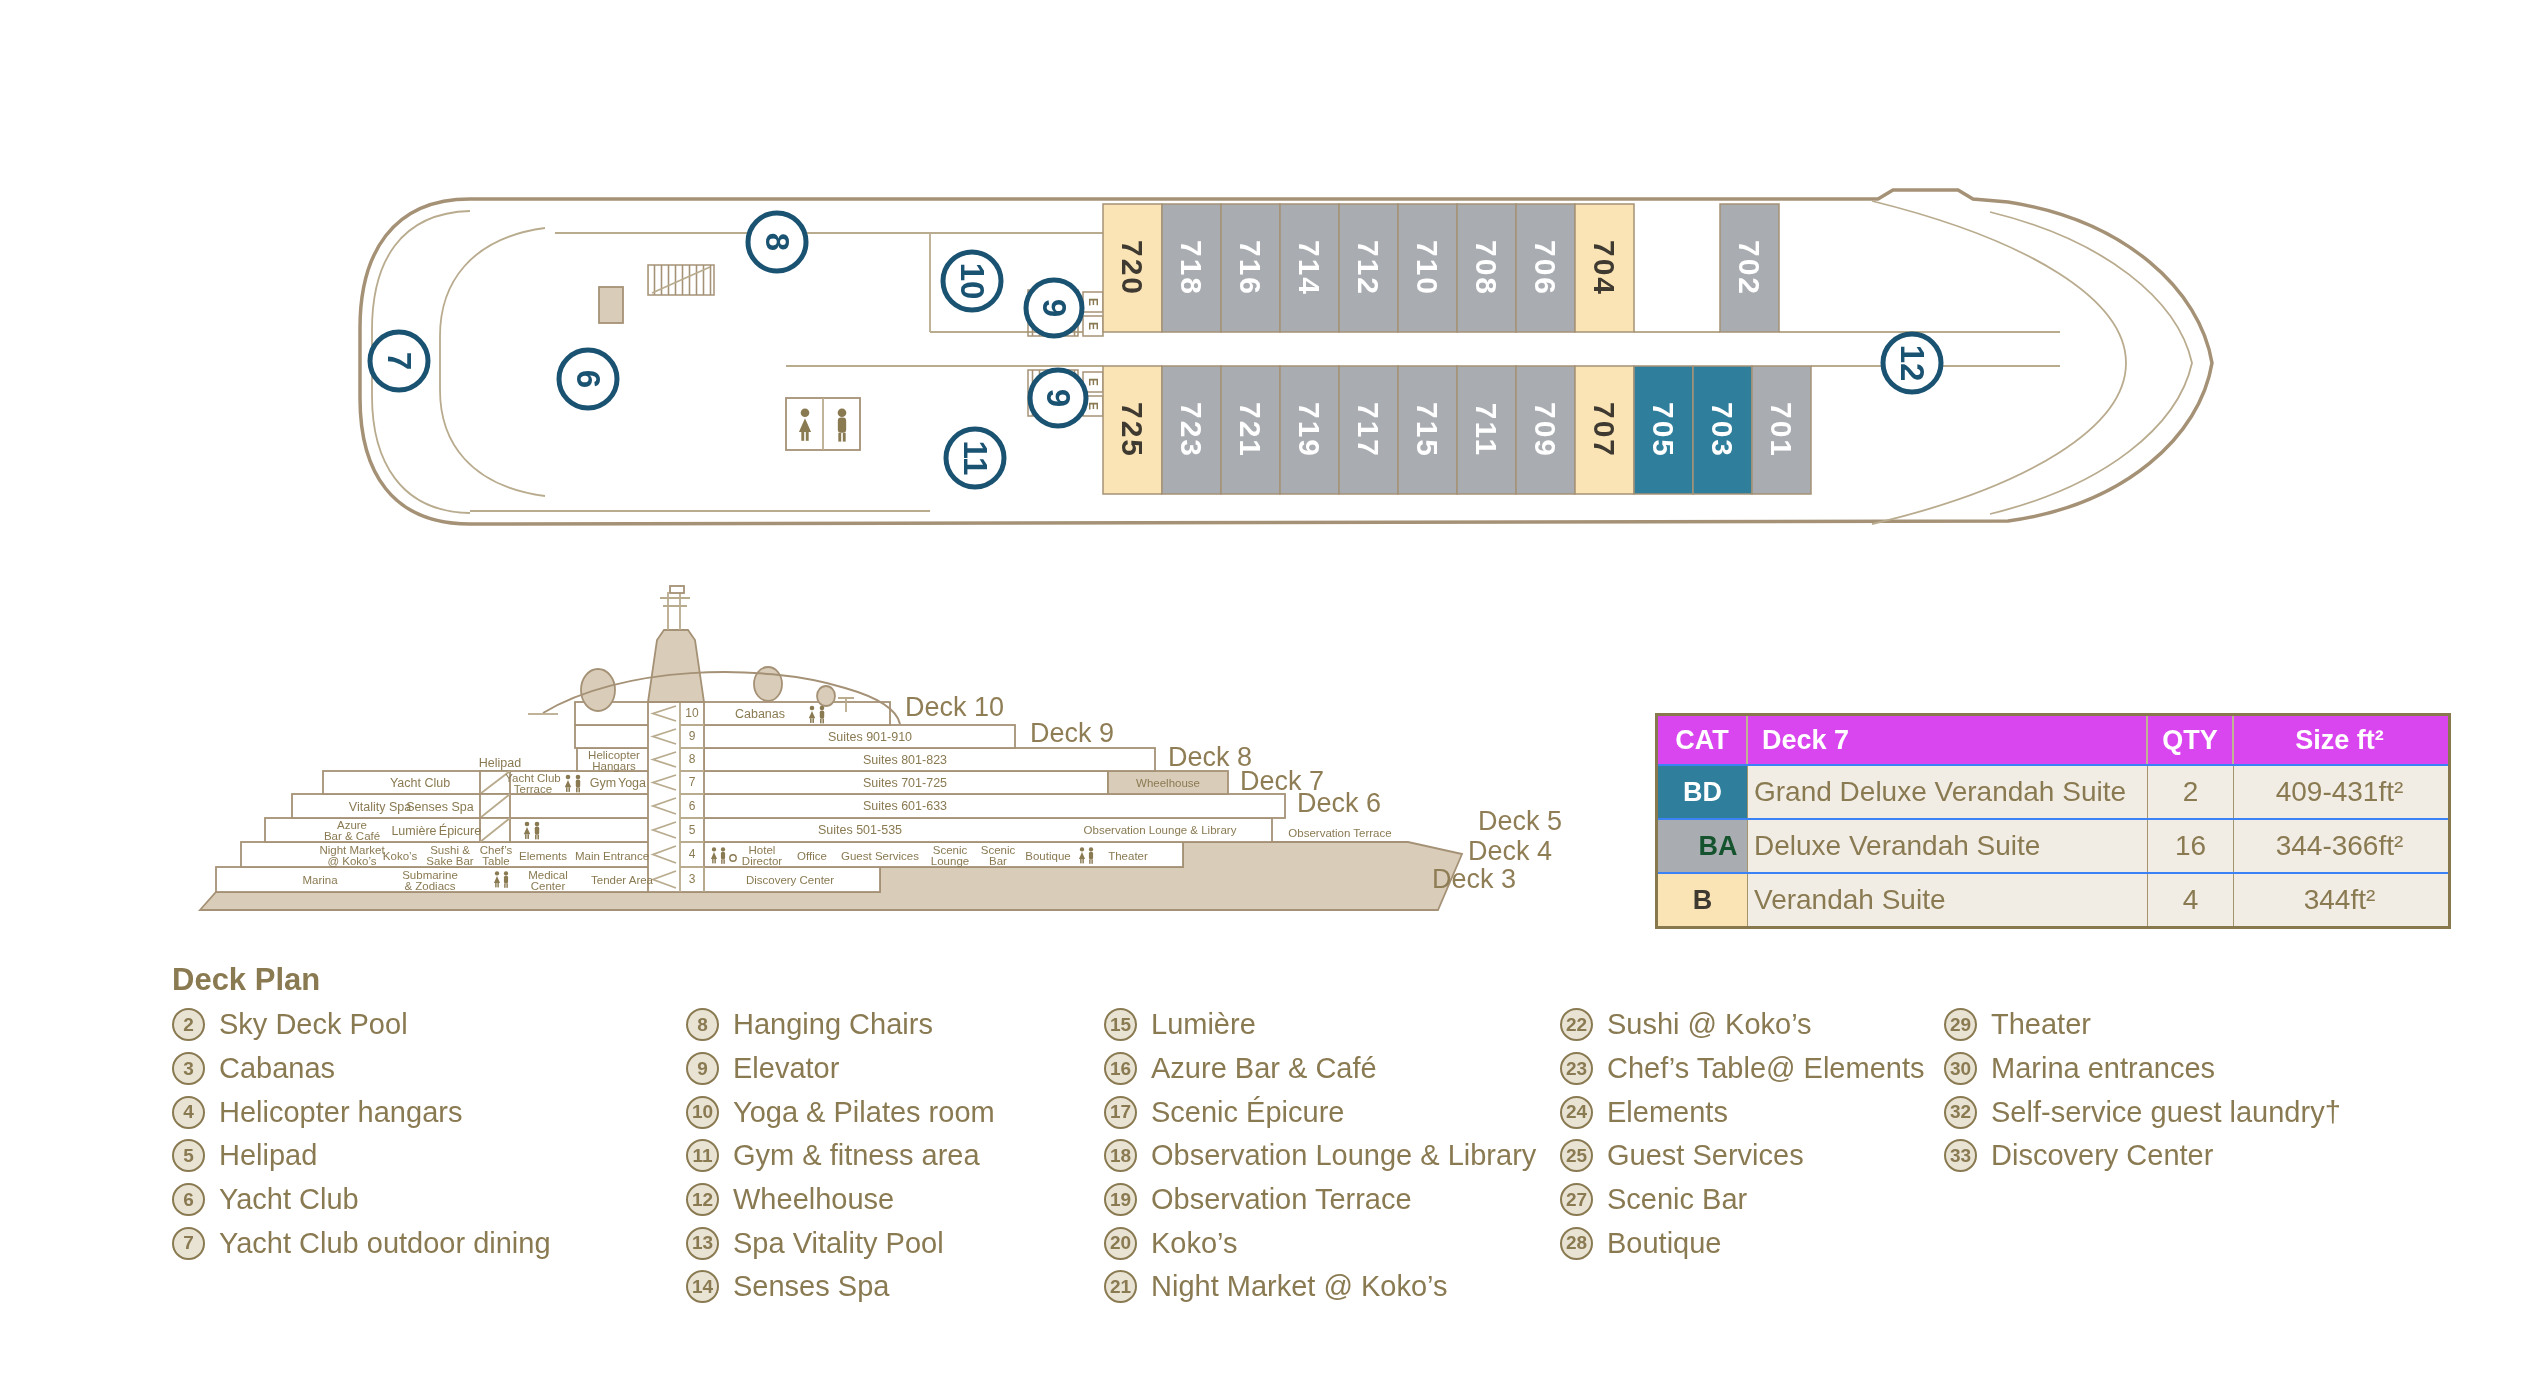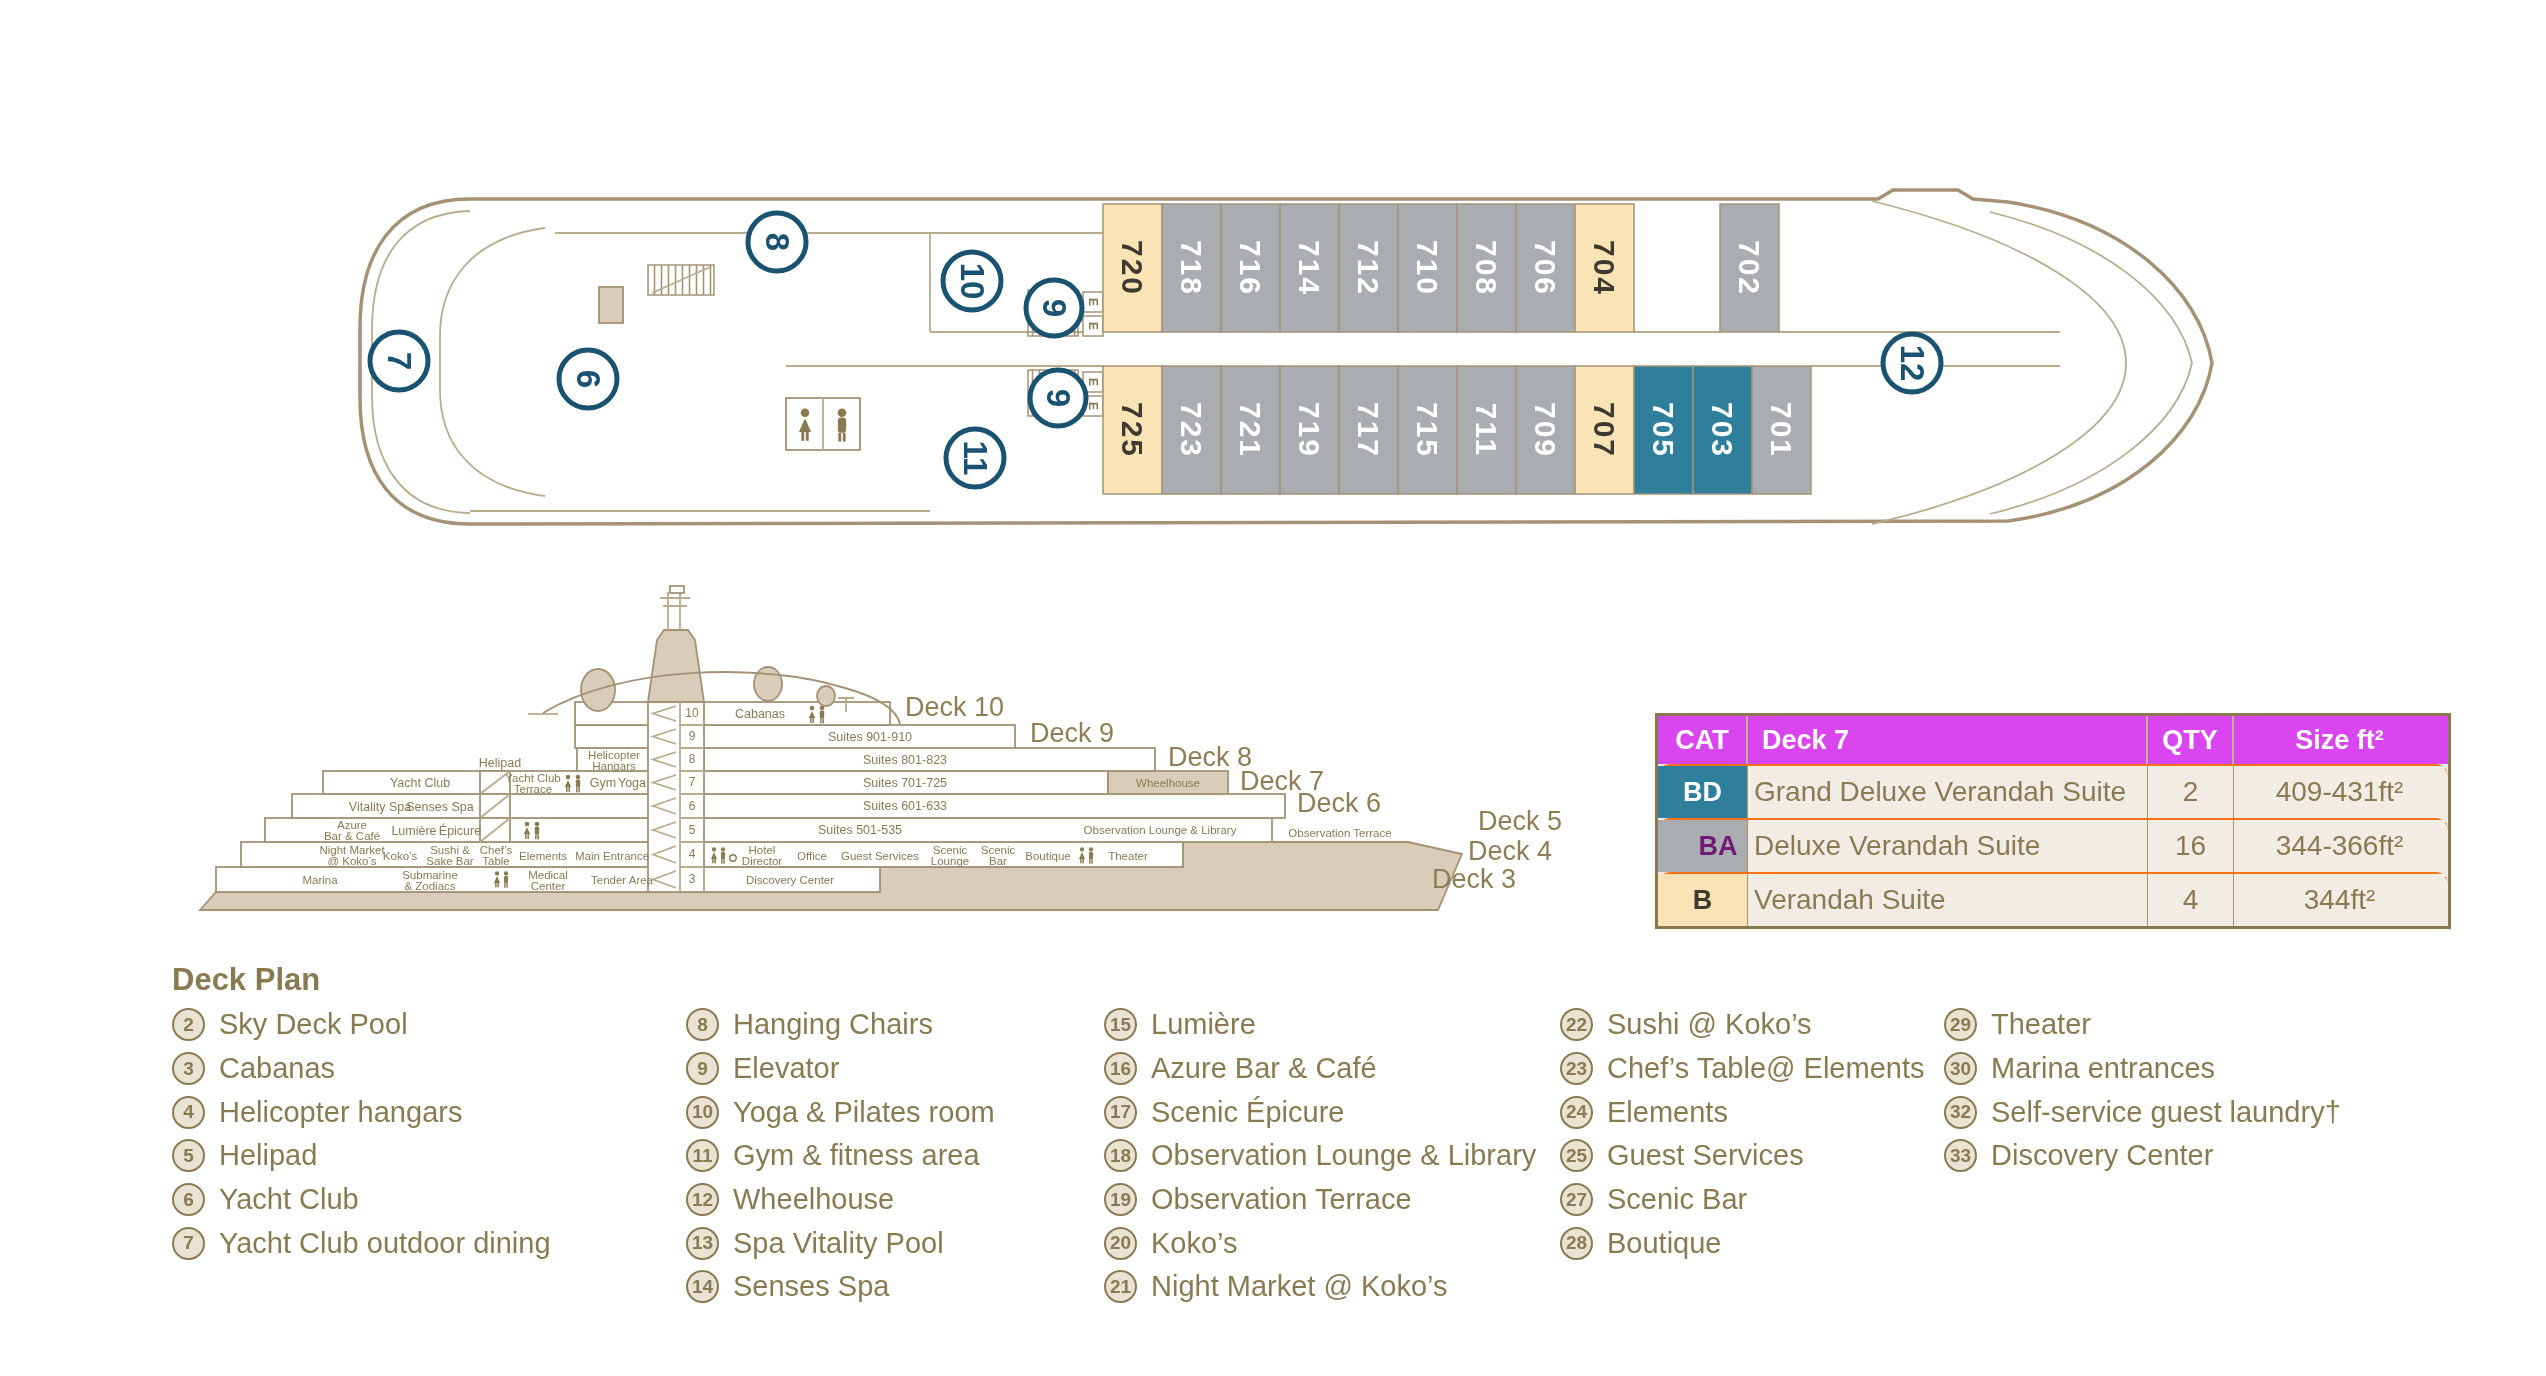--- a/index.html
+++ b/index.html
@@ -31,27 +31,27 @@
   .dnum{font-size:12px;fill:#8A7A52;}
   .person{fill:#8A7A52;}
 
   
   .vtable{position:absolute;left:1655px;top:713px;width:790px;border:3px solid #87784E;background:#F1EDE4;}
   .trow,.thead{display:grid;grid-template-columns:90px 400px 86px 211px;}
   .thead{background:#d946ef;height:48px;text-align:center;}
   .th{color:#fff;font-weight:bold;font-size:27px;display:flex;align-items:center;justify-content:center;border-right:2px solid #BFB391;}
   .th:last-child{border-right:none;}
   .th-name{justify-content:flex-start;padding-left:14px;}
-  .trow{height:52px;border-top:2px solid #f97316;border-radius:12px;}
+  .trow{height:52px;border-top:2px solid #3b82f6;}
   .td{display:flex;align-items:center;justify-content:center;font-size:28px;color:#8A7A52;border-right:1.5px solid #A3946B;background:#F1EDE4;}
   .td:last-child{border-right:none;}
   .td.name{justify-content:flex-start;padding-left:6px;}
   .td.cat{font-weight:bold;font-size:27px;}
   .cat-teal{background:#2E7E9C;color:#fff;}
-  .cat-gray{background:#A9ADB2;color:#701a75;padding-left:31px;}
+  .cat-gray{background:#A9ADB2;color:#14532d;padding-left:31px;}
   .cat-cream{background:#FAE3B4;color:#3F3A31;}
 
   
   .legend-title{position:absolute;left:172px;top:962px;font-size:31px;font-weight:bold;color:#8A7A52;}
   .lcol{position:absolute;top:1003px;}
   .li{display:flex;align-items:center;height:43.7px;gap:14px;}
   .badge{width:33px;height:33px;border-radius:50%;background:#E9E3D4;border:2.5px solid #8A7A52;color:#8A7A52;
          font-size:19px;font-weight:bold;display:flex;align-items:center;justify-content:center;box-sizing:border-box;flex:0 0 33px;}
   .lt{font-size:29px;color:#8A7A52;white-space:nowrap;}
 </style>

